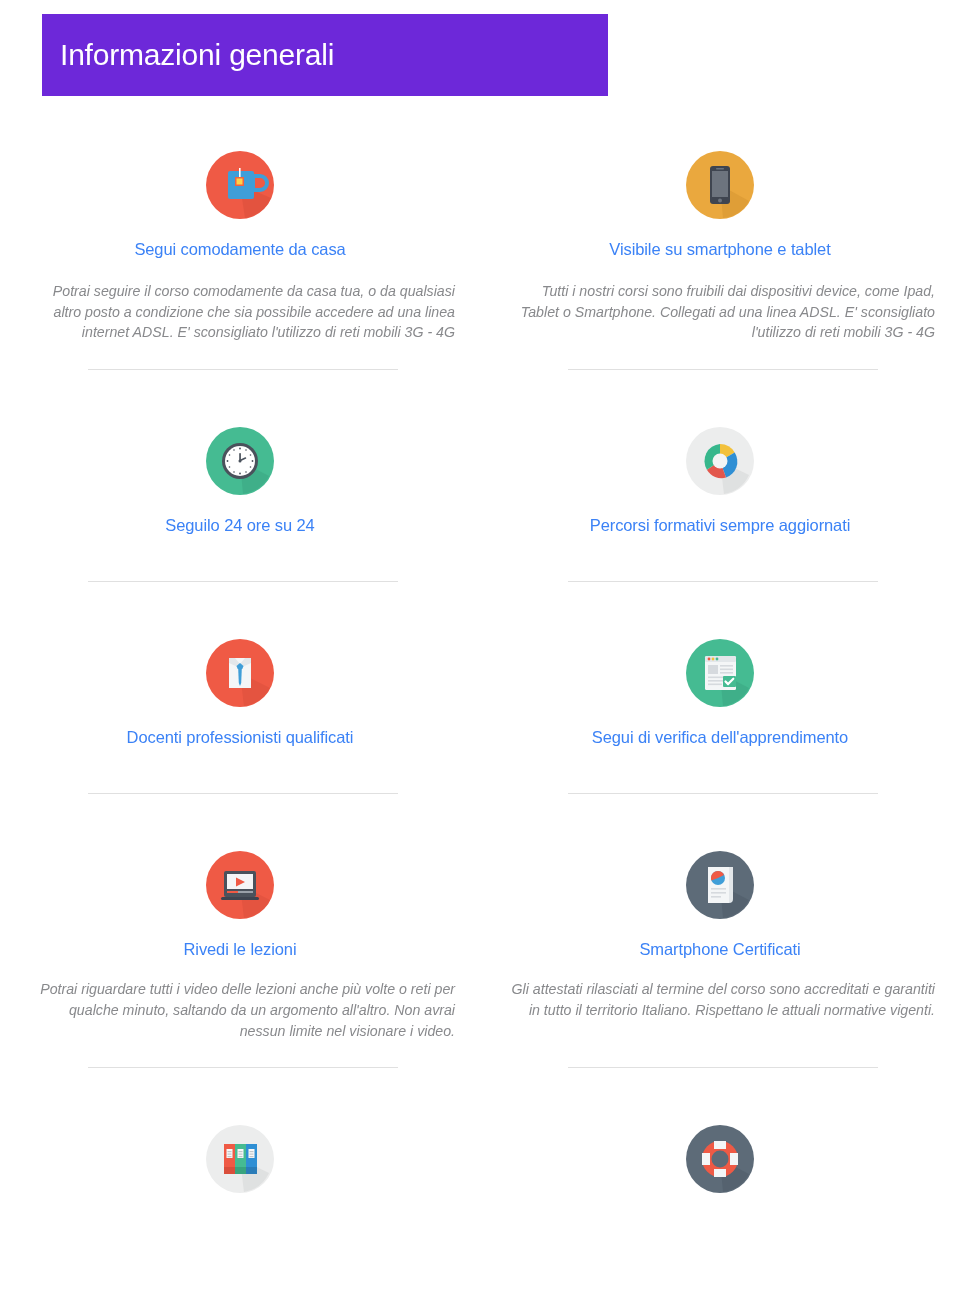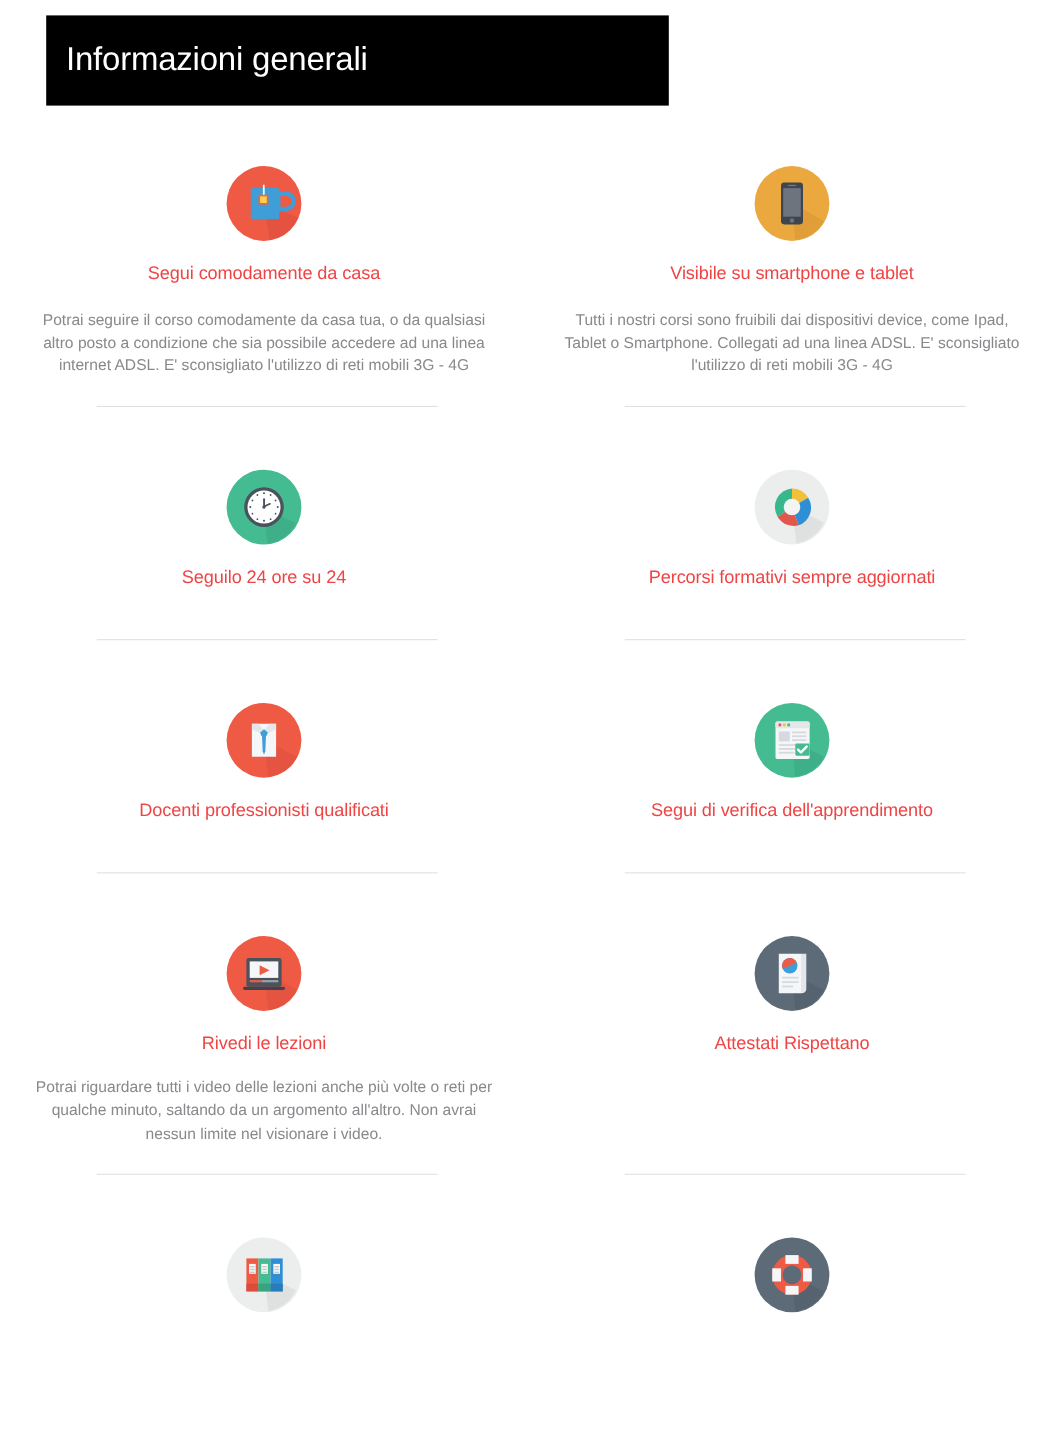--- a/index.html
+++ b/index.html
@@ -16,21 +16,21 @@
     position: relative;
   }
 
   
   .header-banner {
     position: absolute;
     left: 42px;
     top: 14px;
     width: 566px;
     height: 82px;
-    background: #000000;
+    background: #6d28d9;
     display: flex;
     align-items: center;
   }
   .header-title {
     color: #ffffff;
     font-size: 30px;
     letter-spacing: -0.2px;
     padding-left: 18px;
     font-weight: 400;
   }
@@ -60,32 +60,33 @@
     width: 78px;
     height: 78px;
     margin-top: 22px;
     margin-bottom: 16px;
     position: relative;
   }
   .icon-wrap svg { display: block; }
 
   .cell-title {
     font-size: 16.5px;
-    color: #ef4444;
+    color: #3b82f6;
     font-weight: 400;
     text-align: left;
     margin-bottom: 20px;
     letter-spacing: -0.1px;
   }
   .cell-body {
     font-size: 14.2px;
     line-height: 1.46;
     color: #88898c;
-    text-align: center;
+    text-align: right;
     max-width: 430px;
+    font-style: italic;
   }
 
   
   .row-1 .icon-wrap { margin-top: 28px; }
   .row-1 .cell-title { margin-bottom: 22px; }
 
   .row-2 .icon-wrap { margin-top: 52px; }
   .row-3 .icon-wrap { margin-top: 52px; }
   .row-4 .icon-wrap { margin-top: 52px; }
   .row-5 .icon-wrap { margin-top: 52px; }
@@ -290,21 +291,22 @@
           <circle cx="37" cy="32" r="7" fill="#3f9ed8"></circle>
           <path d="M37 32 L37 25 A7 7 0 0 1 43 29 Z" fill="#ef5a45"></path>
           <path d="M37 32 L30.4 34.5 A7 7 0 0 1 37 25 Z" fill="#ef5a45"></path>
           <g fill="#d6dade">
             <rect x="30" y="42" width="15" height="1.6"></rect>
             <rect x="30" y="46" width="15" height="1.6"></rect>
             <rect x="30" y="50" width="10" height="1.6"></rect>
           </g>
         </svg>
       </div>
-      <div class="cell-title">Attestati Rispettano</div>
+      <div class="cell-title">Smartphone Certificati</div>
+      <div class="cell-body">Gli attestati rilasciati al termine del corso sono accreditati e garantiti in tutto il territorio Italiano. Rispettano le attuali normative vigenti.</div>
     </div>
 
   </div>
 
   <div class="row-spacer"></div>
   <div class="sep">
     <span class="left"></span>
     <span class="right"></span>
   </div>
 

